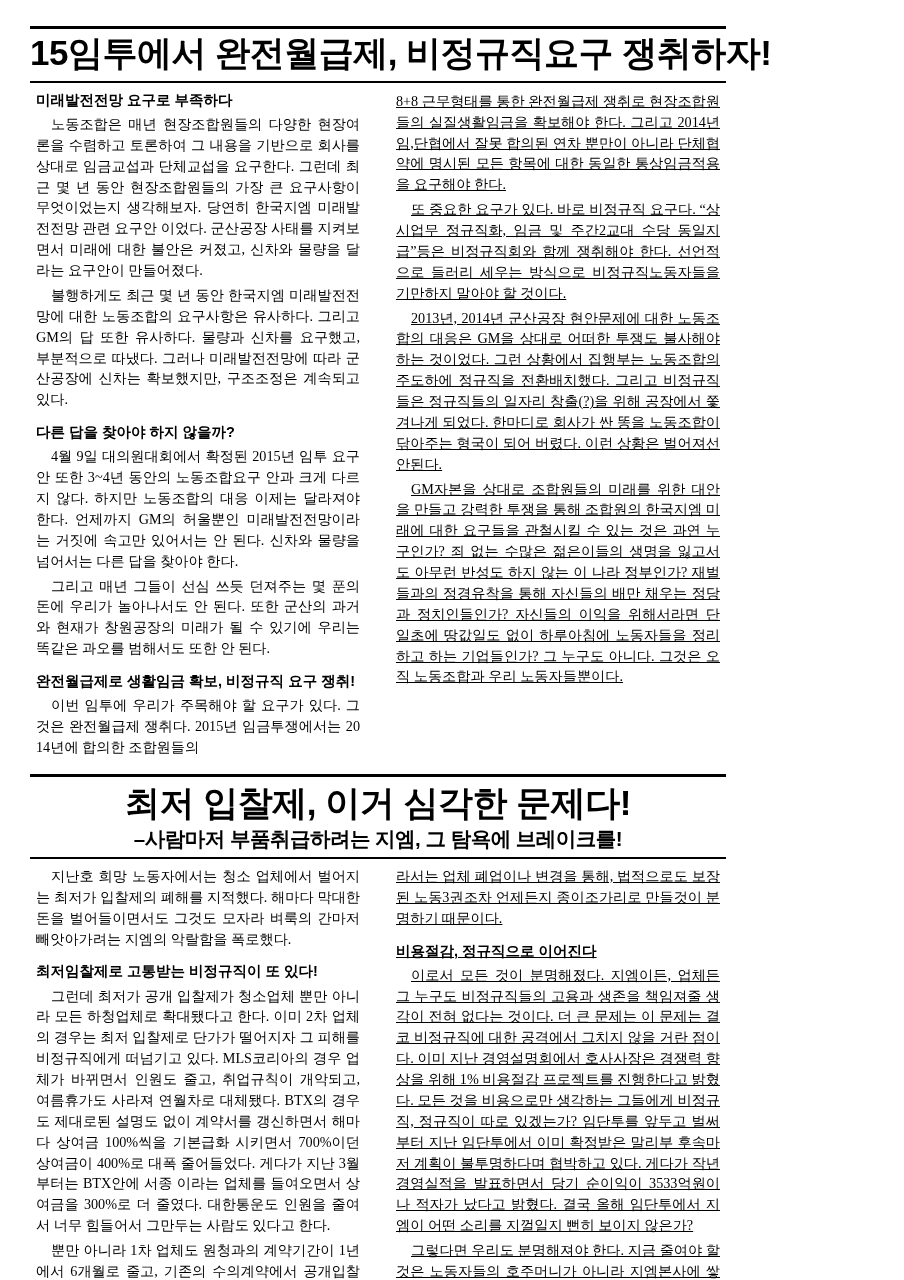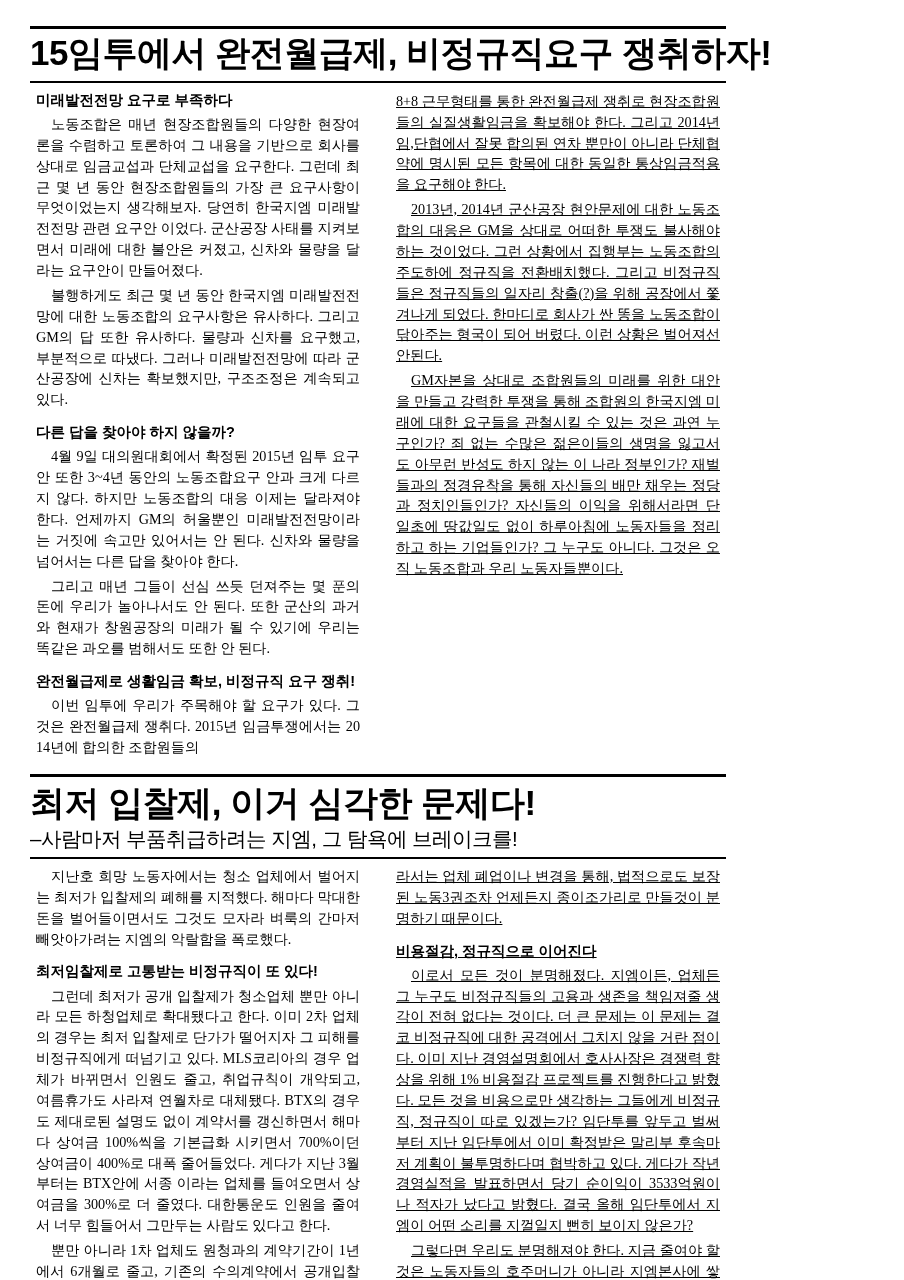--- a/index.html
+++ b/index.html
@@ -63,34 +63,34 @@
 
   
   .article-divider {
     border-top: 3px solid #000;
     margin: 12px 0 0 0;
   }
 
   
   .headline2-band {
     padding: 7px 0 4px 0;
-    text-align: left;
+    text-align: center;
     border-bottom: 2px solid #000;
   }
   .headline2-main {
     font-family: "Liberation Sans", sans-serif;
     font-weight: bold;
     font-size: 35px;
     line-height: 1.1;
     letter-spacing: -0.5px;
     white-space: nowrap;
   }
   .headline2-sub {
     font-family: "Liberation Sans", sans-serif;
-    font-weight: normal;
+    font-weight: bold;
     font-size: 20.5px;
     line-height: 1.3;
     margin-top: 4px;
     letter-spacing: -0.5px;
     white-space: nowrap;
   }
   .cols2 { margin-top: 7px; }
 </style>
 </head>
 <body>
@@ -107,20 +107,21 @@
       <p class="body">노동조합은 매년 현장조합원들의 다양한 현장여론을 수렴하고 토론하여 그 내용을 기반으로 회사를 상대로 임금교섭과 단체교섭을 요구한다. 그런데 최근 몇 년 동안 현장조합원들의 가장 큰 요구사항이 무엇이었는지 생각해보자. 당연히 한국지엠 미래발전전망 관련 요구안 이었다. 군산공장 사태를 지켜보면서 미래에 대한 불안은 커졌고, 신차와 물량을 달라는 요구안이 만들어졌다.</p>
       <p class="body">불행하게도 최근 몇 년 동안 한국지엠 미래발전전망에 대한 노동조합의 요구사항은 유사하다. 그리고 GM의 답 또한 유사하다. 물량과 신차를 요구했고, 부분적으로 따냈다. 그러나 미래발전전망에 따라 군산공장에 신차는 확보했지만, 구조조정은 계속되고 있다.</p>
       <h3 class="sec">다른 답을 찾아야 하지 않을까?</h3>
       <p class="body">4월 9일 대의원대회에서 확정된 2015년 임투 요구안 또한 3~4년 동안의 노동조합요구 안과 크게 다르지 않다. 하지만 노동조합의 대응 이제는 달라져야 한다. 언제까지 GM의 허울뿐인 미래발전전망이라는 거짓에 속고만 있어서는 안 된다. 신차와 물량을 넘어서는 다른 답을 찾아야 한다.</p>
       <p class="body">그리고 매년 그들이 선심 쓰듯 던져주는 몇 푼의 돈에 우리가 놀아나서도 안 된다. 또한 군산의 과거와 현재가 창원공장의 미래가 될 수 있기에 우리는 똑같은 과오를 범해서도 또한 안 된다.</p>
       <h3 class="sec">완전월급제로 생활임금 확보, 비정규직 요구 쟁취!</h3>
       <p class="body">이번 임투에 우리가 주목해야 할 요구가 있다. 그것은 완전월급제 쟁취다. 2015년 임금투쟁에서는 2014년에 합의한 조합원들의</p>
     </div>
     <div class="col right">
       <p class="body noind">8+8 근무형태를 통한 완전월급제 쟁취로 현장조합원들의 실질생활임금을 확보해야 한다. 그리고 2014년 임,단협에서 잘못 합의된 연차 뿐만이 아니라 단체협약에 명시된 모든 항목에 대한 동일한 통상임금적용을 요구해야 한다.</p>
+      <p class="body">또 중요한 요구가 있다. 바로 비정규직 요구다. “상시업무 정규직화, 임금 및 주간2교대 수당 동일지급”등은 비정규직회와 함께 쟁취해야 한다. 선언적으로 들러리 세우는 방식으로 비정규직노동자들을 기만하지 말아야 할 것이다.</p>
       <p class="body">2013년, 2014년 군산공장 현안문제에 대한 노동조합의 대응은 GM을 상대로 어떠한 투쟁도 불사해야하는 것이었다. 그런 상황에서 집행부는 노동조합의 주도하에 정규직을 전환배치했다. 그리고 비정규직들은 정규직들의 일자리 창출(?)을 위해 공장에서 쫓겨나게 되었다. 한마디로 회사가 싼 똥을 노동조합이 닦아주는 형국이 되어 버렸다. 이런 상황은 벌어져선 안된다.</p>
       <p class="body">GM자본을 상대로 조합원들의 미래를 위한 대안을 만들고 강력한 투쟁을 통해 조합원의 한국지엠 미래에 대한 요구들을 관철시킬 수 있는 것은 과연 누구인가? 죄 없는 수많은 젊은이들의 생명을 잃고서도 아무런 반성도 하지 않는 이 나라 정부인가? 재벌들과의 정경유착을 통해 자신들의 배만 채우는 정당과 정치인들인가? 자신들의 이익을 위해서라면 단 일초에 땅값일도 없이 하루아침에 노동자들을 정리하고 하는 기업들인가? 그 누구도 아니다. 그것은 오직 노동조합과 우리 노동자들뿐이다.</p>
     </div>
   </div>
 
   <div class="article-divider"></div>
 
   <div class="headline2-band">
     <div class="headline2-main">최저 입찰제, 이거 심각한 문제다!</div>
     <div class="headline2-sub">–사람마저 부품취급하려는 지엠, 그 탐욕에 브레이크를!</div>

